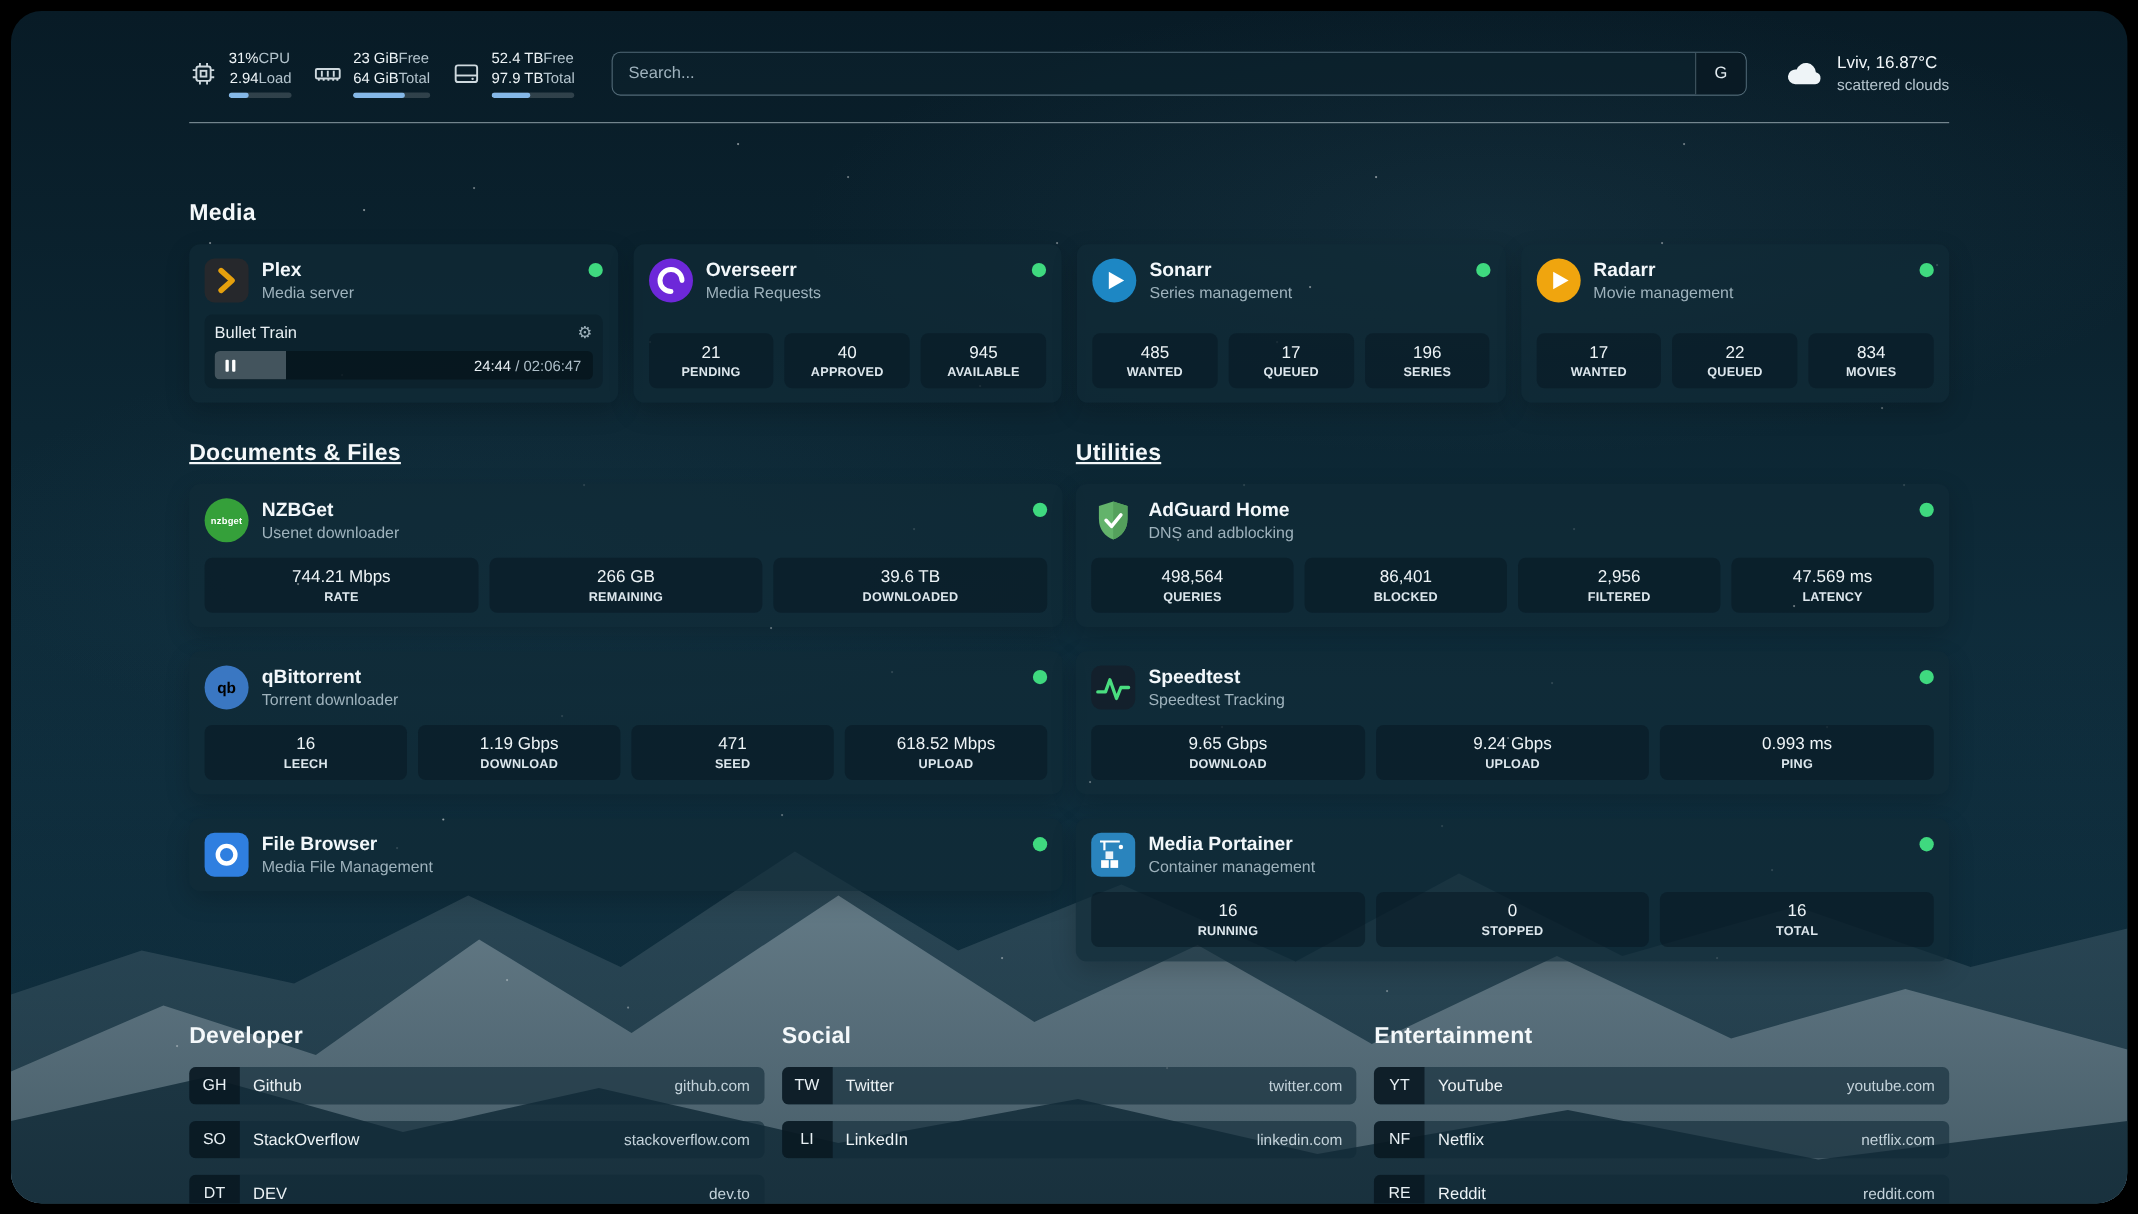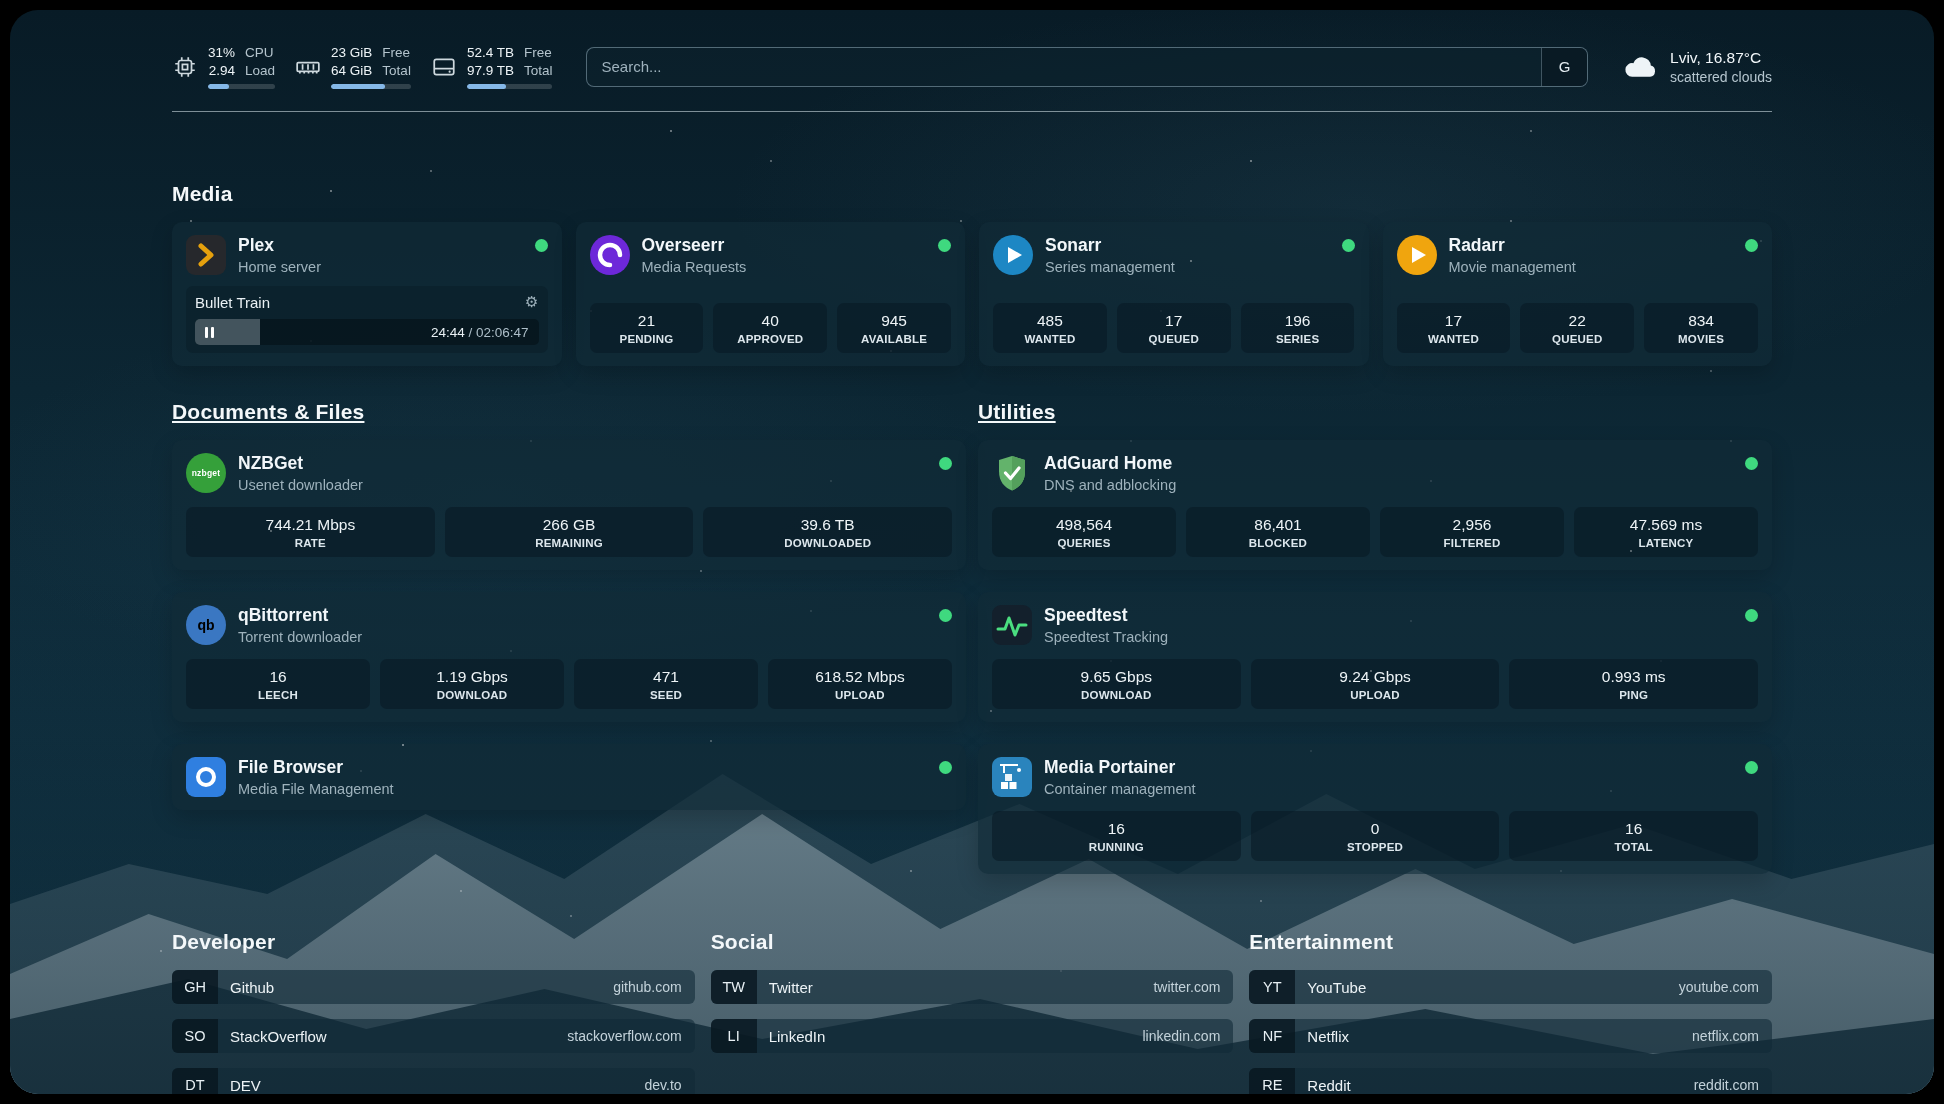--- a/index.html
+++ b/index.html
@@ -31,21 +31,21 @@
     1060px 480px 0 0 rgba(255,255,255,.4),1620px 540px 0 0 rgba(255,255,255,.4),392px 734px 0 0 rgba(255,255,255,.55),
     980px 700px 0 0 rgba(255,255,255,.35),1360px 660px 0 0 rgba(255,255,255,.4),560px 905px 0 0 rgba(255,255,255,.35);}
   .content{position:absolute;inset:0;padding:34px 162px 0;}
 
   
   .topbar{display:flex;align-items:center;gap:34px;}
   .res-group{display:flex;align-items:center;gap:20px;}
   .res{display:flex;align-items:center;gap:10px;}
   .res-icon{width:26px;height:26px;flex:none;opacity:.92;}
   .res-body{display:flex;flex-direction:column;gap:4px;}
-  .res-cols{display:flex;gap:10px;align-items:center;}
+  .res-cols{display:flex;align-items:center;}
   .res-vals{display:flex;flex-direction:column;align-items:flex-end;font-size:13.5px;line-height:1.35;color:#eef4f7;}
   .res-labels{display:flex;flex-direction:column;font-size:13.5px;line-height:1.35;color:#b4c4cd;}
   .res-bar{height:5px;border-radius:3px;background:rgba(255,255,255,.16);overflow:hidden;}
   .res-bar i{display:block;height:100%;background:#85b8e8;border-radius:3px;}
   .search{flex:1;display:flex;align-items:stretch;height:40px;border:1px solid rgba(170,198,212,.45);
     border-radius:8px;background:rgba(13,34,46,.55);overflow:hidden;}
   .search input{flex:1;background:transparent;border:0;outline:none;color:#e8f0f4;font-size:15px;padding:0 14px;font-family:inherit;}
   .search input::placeholder{color:#9fb2bd;}
   .search-btn{width:46px;display:flex;align-items:center;justify-content:center;background:rgba(9,25,35,.8);
     border-left:1px solid rgba(170,198,212,.35);font-size:15px;color:#e3ecf1;cursor:pointer;}
@@ -226,21 +226,21 @@
 
           <div class="card">
             <div class="card-head">
               <span class="svc-icon icon-plex">
                 <svg viewBox="0 0 40 40" width="40" height="40" fill="none">
                     <polyline points="15,11 25,20 15,29" stroke="#e5a00d" stroke-width="5" stroke-linecap="round" stroke-linejoin="round"></polyline>
                   </svg>
               </span>
               <div class="svc-text">
                 <div class="svc-name">Plex</div>
-                <div class="svc-sub">Home server</div>
+                <div class="svc-sub">Media server</div>
               </div>
               <span class="status-dot"></span>
             </div>
             <div class="plex-media">
               <div class="plex-title-row">
                 <span class="plex-title">Bullet Train</span>
                 <span class="gear-icon">⚙</span>
               </div>
               <div class="plex-progress">
                 <span class="plex-fill" style="width: 19%;"></span>

